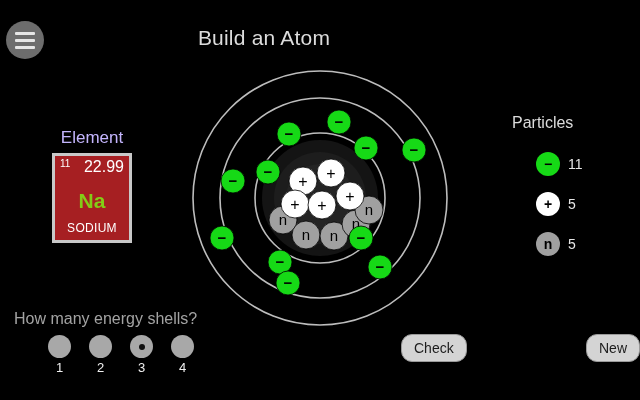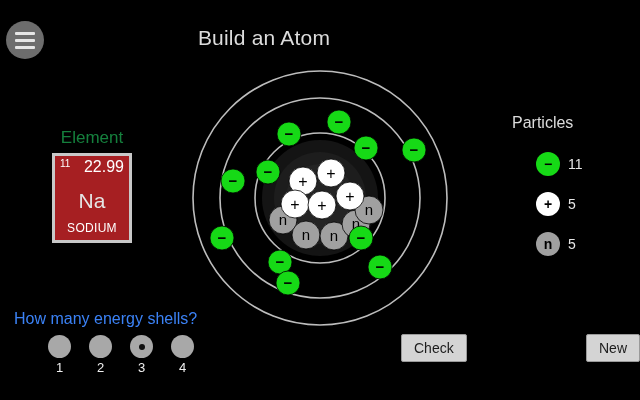--- a/index.html
+++ b/index.html
@@ -55,21 +55,21 @@
   
   #element-panel {
     position: absolute;
     left: 44px;
     top: 128px;
     width: 96px;
   }
   #element-heading {
     text-align: center;
     font-size: 17px;
-    color: #15803d;
+    color: #c4b5fd;
     margin-bottom: 5px;
   }
   #element-card {
     position: relative;
     width: 80px;
     height: 90px;
     margin: 0 auto;
     background: #a61f22;
     border: 3px solid #c8c8c8;
     box-sizing: border-box;
@@ -88,22 +88,22 @@
     font-size: 16px;
     color: #ffffff;
   }
   #element-symbol {
     position: absolute;
     left: 0;
     right: 0;
     top: 33px;
     text-align: center;
     font-size: 21px;
-    font-weight: normal;
-    color: #e5e5e5;
+    font-weight: bold;
+    color: #84cc16;
   }
   #element-name {
     position: absolute;
     left: 0;
     right: 0;
     bottom: 5px;
     text-align: center;
     font-size: 12px;
     color: #ffffff;
     letter-spacing: 0.3px;
@@ -162,21 +162,21 @@
 
   
   #shells-question {
     position: absolute;
     left: 14px;
     top: 310px;
     width: 230px;
   }
   #shells-label {
     font-size: 16px;
-    color: #3b82f6;
+    color: #a3a3a3;
     margin-bottom: 7px;
   }
   #shells-options {
     display: flex;
     gap: 18px;
     padding-left: 34px;
   }
   .shell-option {
     display: flex;
     flex-direction: column;
@@ -205,21 +205,21 @@
     font-size: 13px;
     color: #f0f0f0;
   }
 
   
   .action-button {
     position: absolute;
     background: #d4d4d4;
     color: #1c1c1c;
     border: 1px solid #9a9a9a;
-    border-radius: 2px;
+    border-radius: 11px;
     font-size: 14px;
     font-family: "Liberation Sans", sans-serif;
     padding: 5px 12px;
     cursor: pointer;
   }
   #check-button { left: 401px; top: 334px; }
   #new-button   { left: 586px; top: 334px; }
 </style>
 </head>
 <body>

